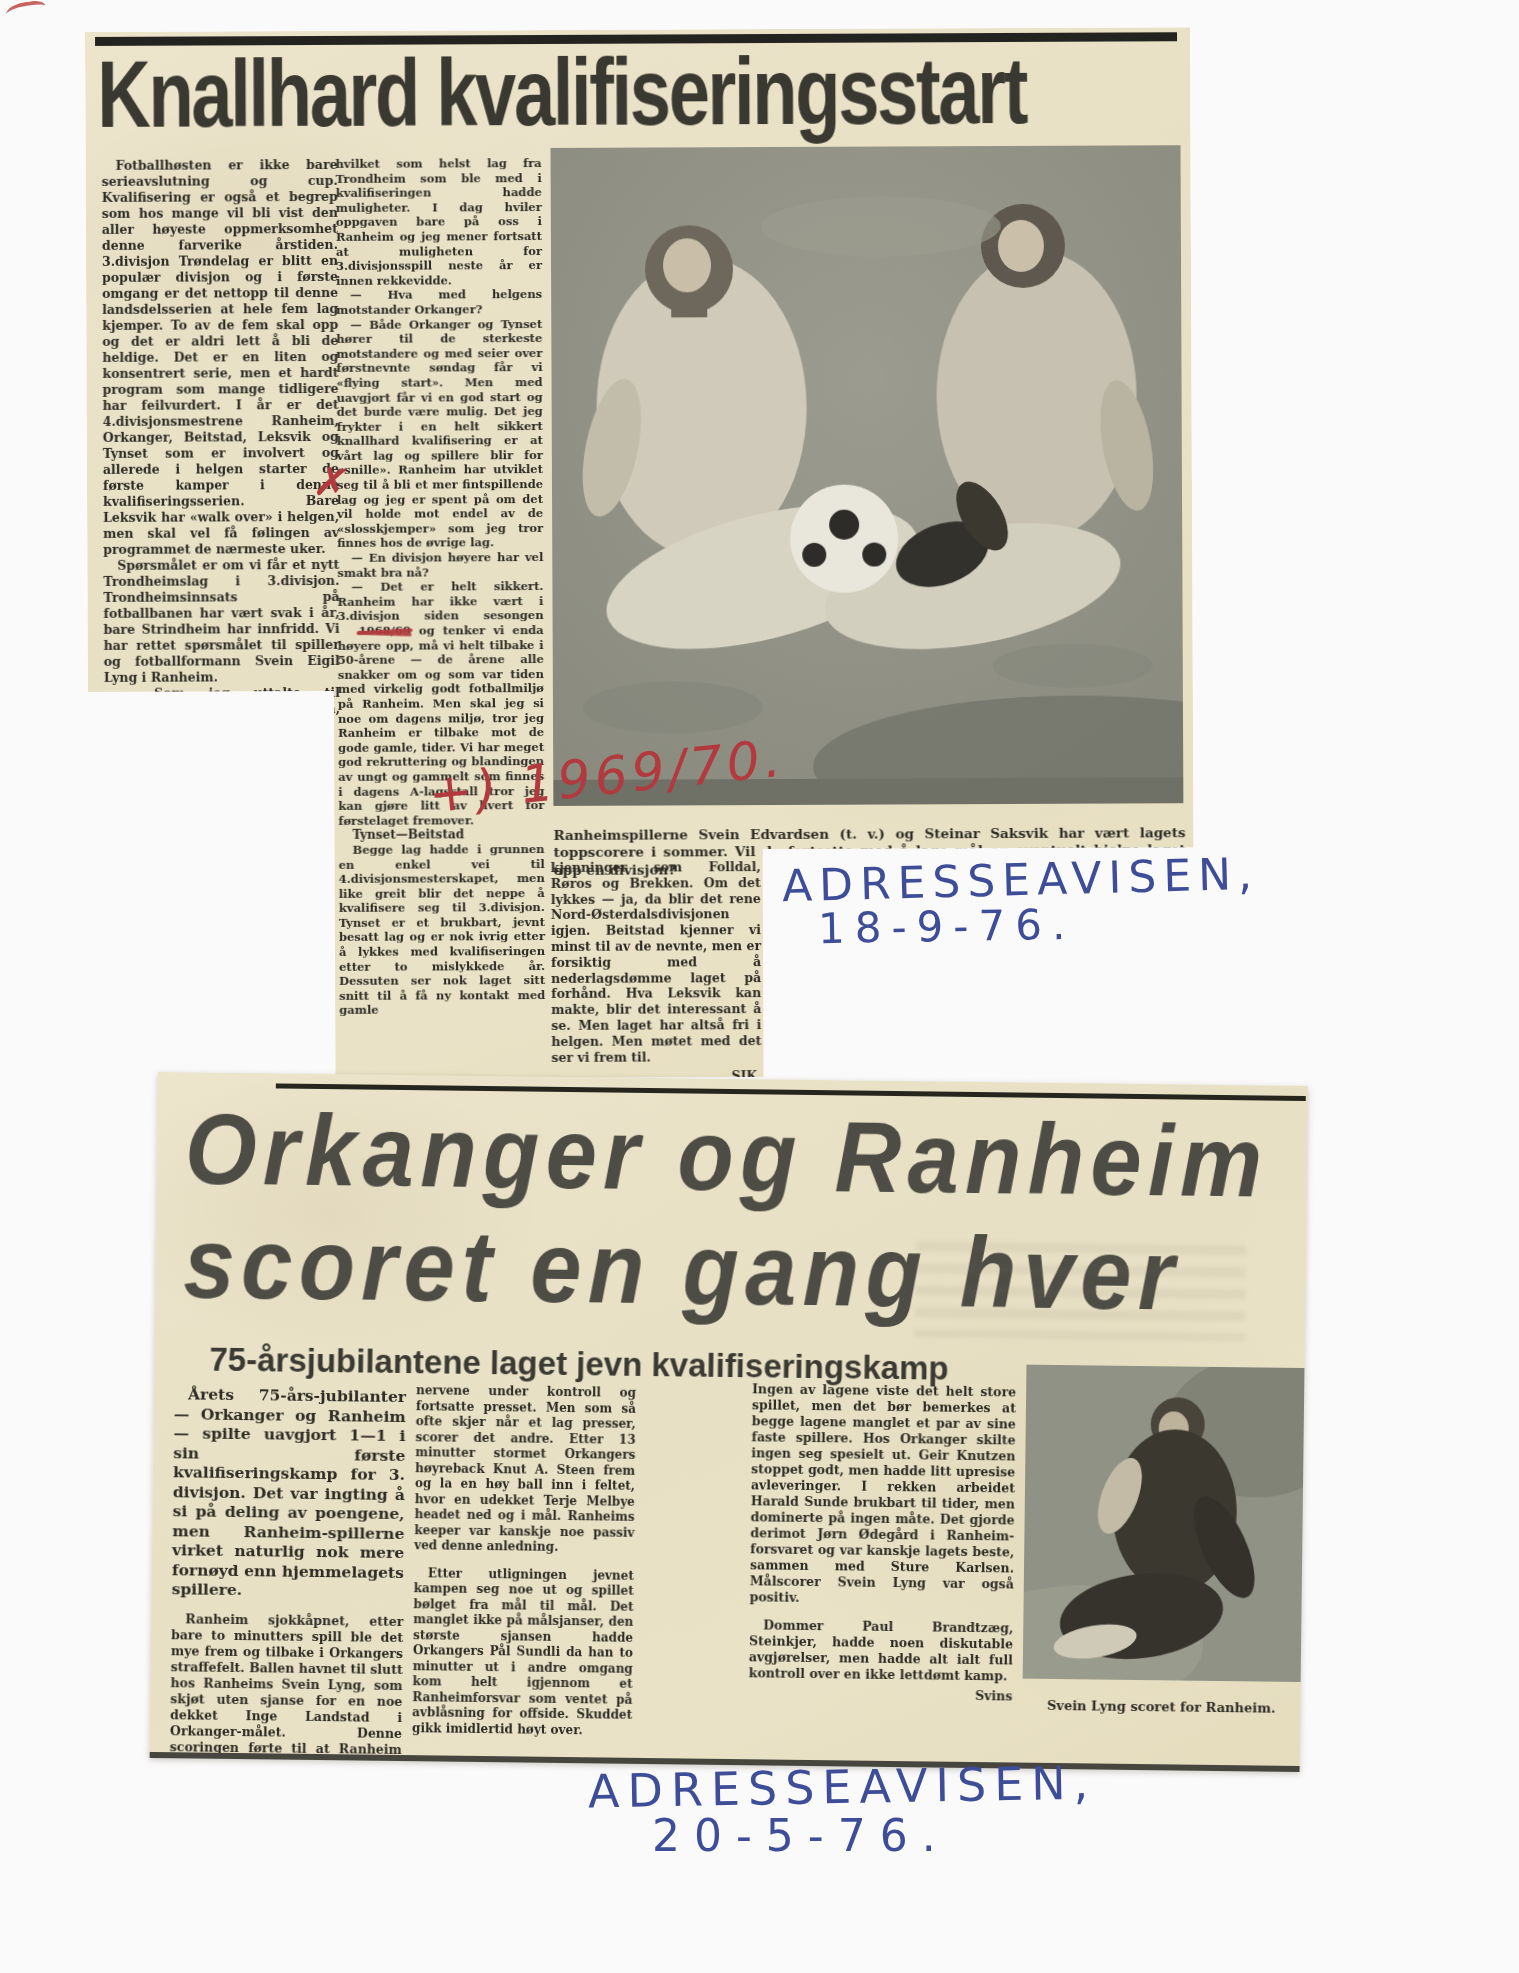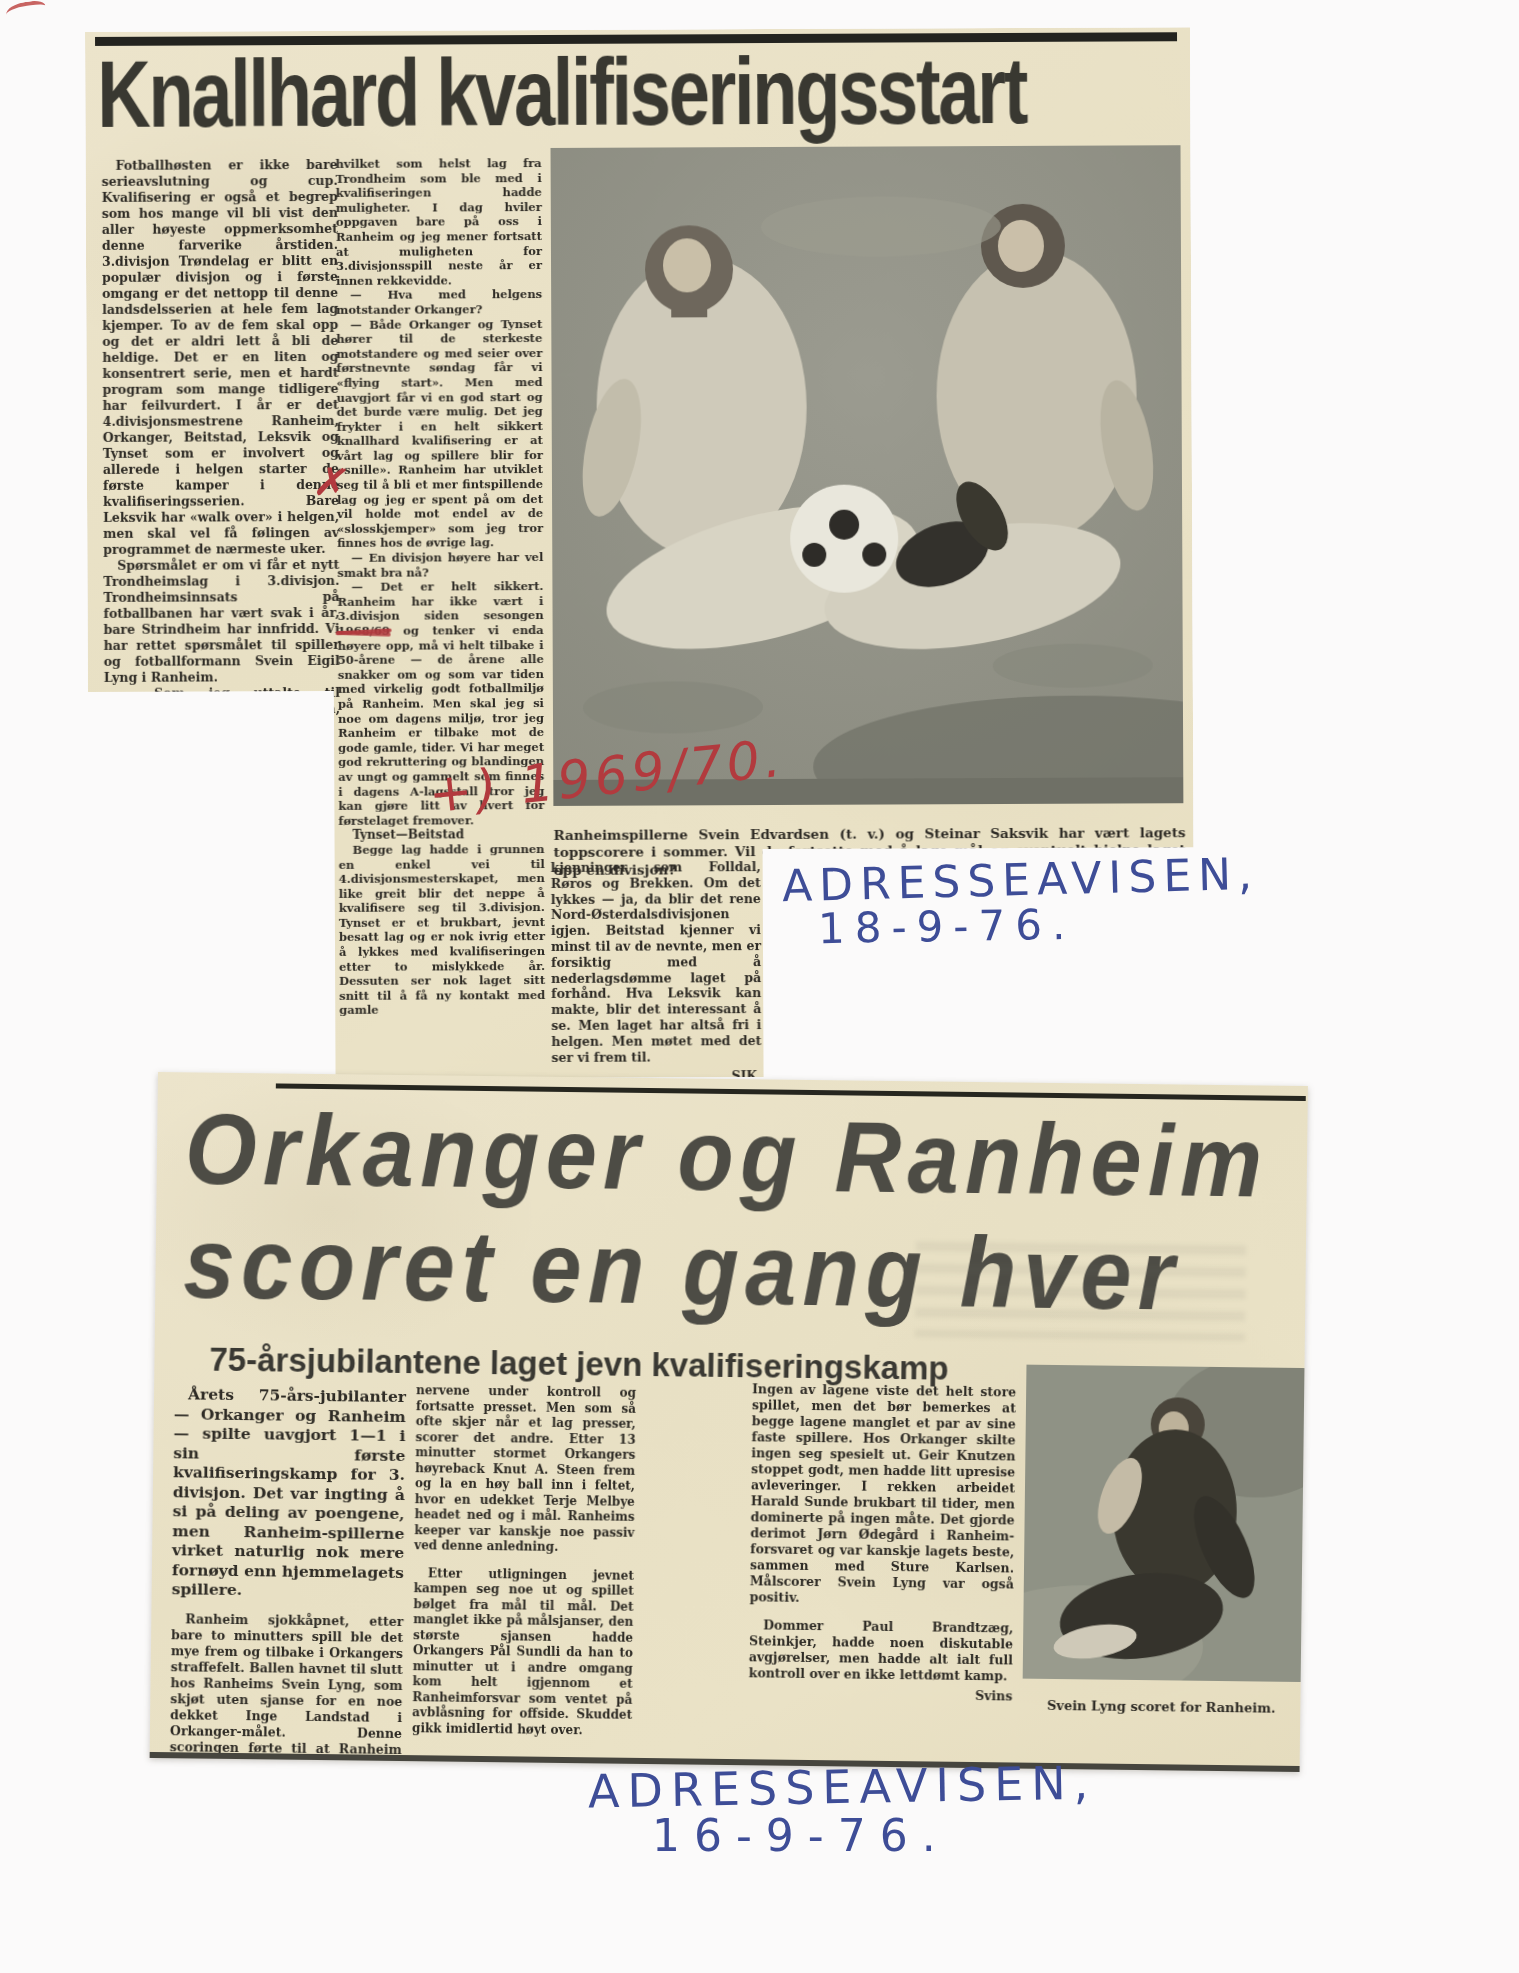--- a/index.html
+++ b/index.html
@@ -33,21 +33,21 @@
   .col p.noindent{text-indent:0;}
   .c1 .col1{left:16px;top:126px;width:236px;font-size:12.5px;line-height:16px;}
   .c1 .col2{left:250px;top:126px;width:206px;font-size:11.5px;line-height:14.6px;}
   .c1 .col3{left:462px;top:830px;width:210px;font-size:12.5px;line-height:15.8px;}
   .sect{font-size:12px;margin:10px 0 3px;text-indent:0;color:#2e2b25;}
   .byline{text-align:right;text-indent:0 !important;margin-top:4px !important;}
   .photo1{position:absolute;left:465px;top:118px;width:630px;height:658px;}
   .photo2{position:absolute;left:872px;top:282px;width:278px;height:314px;}
   .photo1 svg,.photo2 svg{display:block;width:100%;height:100%;}
   .cap1{position:absolute;left:465px;top:783px;width:632px;font-size:13.5px;line-height:17.5px;font-weight:bold;color:#2e2b25;text-align:justify;}
-  .struck{position:relative;white-space:nowrap;}
+  .struck{position:relative;white-space:nowrap;margin-left:21px;}
   .struck::before{content:"";position:absolute;left:-2px;right:-2px;top:40%;height:4px;background:#b23a3e;transform:rotate(-3deg);border-radius:3px;opacity:.9;}
   .struck::after{content:"";position:absolute;left:-1px;right:-1px;top:55%;height:4px;background:#b23a3e;transform:rotate(2deg);border-radius:3px;opacity:.85;}
   
   .c2{
     left:158px;top:1072px;width:1150px;height:680px;
     transform:rotate(.7deg);transform-origin:left top;
     border-bottom:6px solid #46453e;
   }
   .c2 .topbar2{position:absolute;left:118px;top:10px;width:1030px;height:5px;background:#26261f;}
   .c2 .headline2{
@@ -197,13 +197,13 @@
       <ellipse cx="200" cy="180" rx="22" ry="55" fill="#33312a" transform="rotate(-25 200 180)"></ellipse>
       <ellipse cx="118" cy="250" rx="82" ry="42" fill="#35332c" transform="rotate(-8 118 250)"></ellipse>
       <ellipse cx="72" cy="276" rx="42" ry="16" fill="#cfc9b8" transform="rotate(-10 72 276)"></ellipse>
       <ellipse cx="95" cy="130" rx="18" ry="40" fill="#c4bba6" transform="rotate(20 95 130)"></ellipse>
     </svg>
   </div>
   <p class="cap2">Svein Lyng scoret for Ranheim.</p>
 </article>
 
 <div class="hand h2a">ADRESSEAVISEN,</div>
-<div class="hand h2b">16-9-76.</div>
+<div class="hand h2b">20-5-76.</div>
 
 </body></html>

